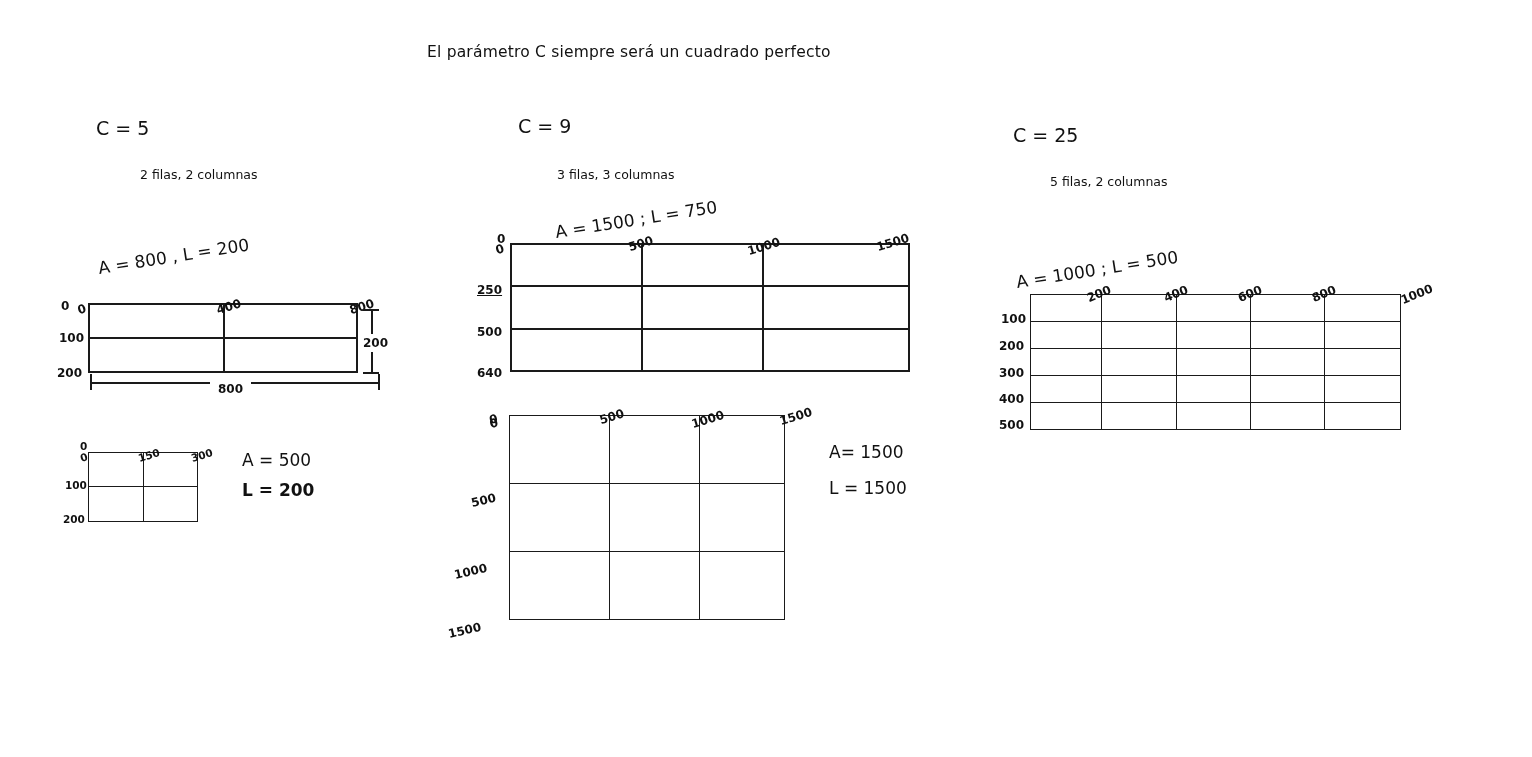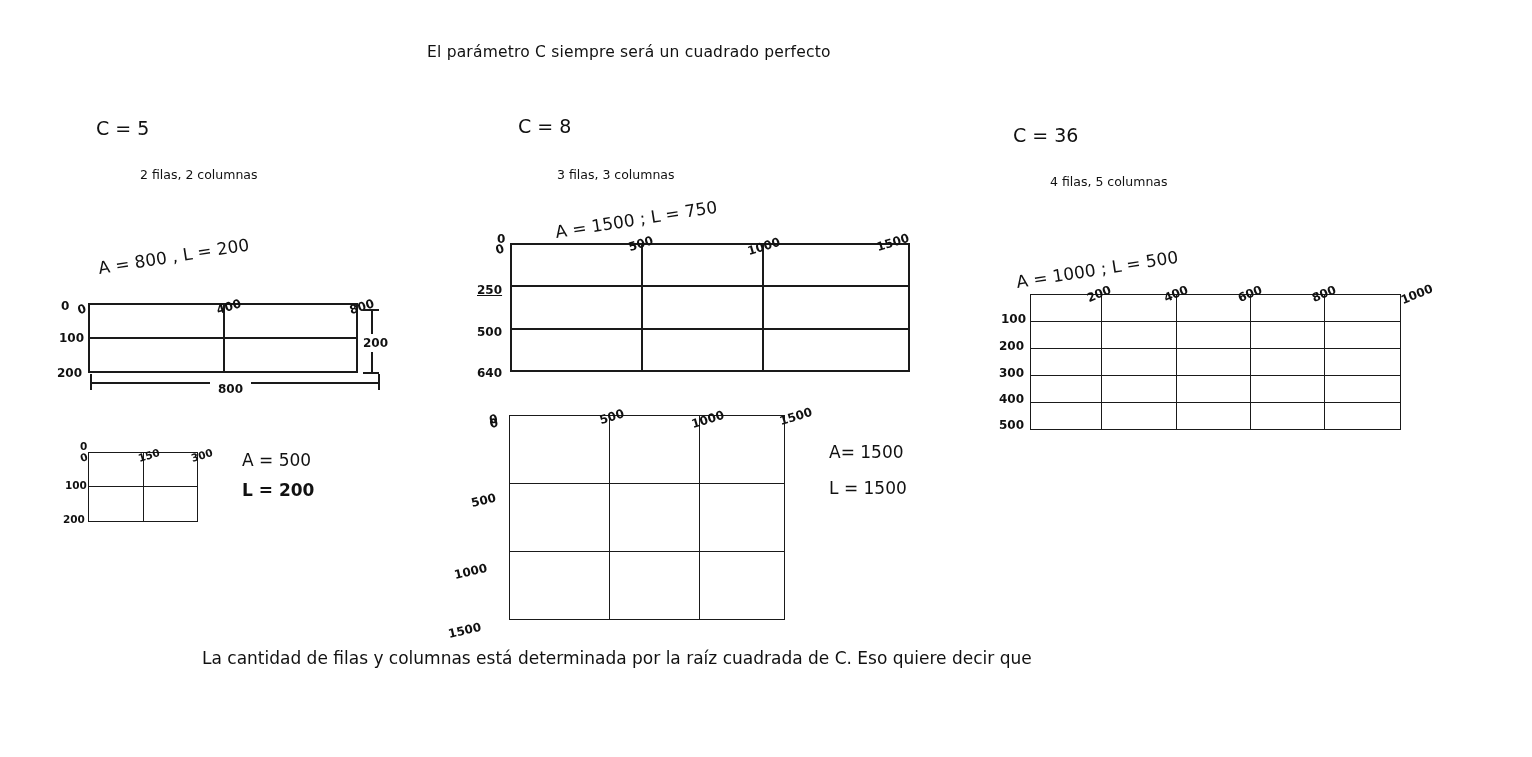--- a/index.html
+++ b/index.html
@@ -111,21 +111,21 @@
   <div class="abs tick-sm rot-a" style="left:82px; top:452px;">0</div>
   <div class="abs tick-sm rot-a" style="left:140px; top:452px;">150</div>
   <div class="abs tick-sm rot-a" style="left:193px; top:452px;">300</div>
   <div class="abs tick-sm" style="left:80px; top:440px;">0</div>
   <div class="abs tick-sm" style="left:65px; top:479px;">100</div>
   <div class="abs tick-sm" style="left:63px; top:513px;">200</div>
 
   <div class="abs big" style="left:242px; top:450px;">A = 500</div>
   <div class="abs big" style="left:242px; top:480px;font-weight:bold;">L = 200</div>
 
-  <div class="abs hdr" style="left:518px; top:115px;">C = 8</div>
+  <div class="abs hdr" style="left:518px; top:115px;">C = 9</div>
   <div class="abs sub" style="left:557px; top:167px;">3 filas, 3 columnas</div>
 
   <div class="abs big rot-d" style="left:557px; top:222px;">A = 1500 ;  L = 750</div>
 
   <div class="grid" style="left:510px; top:243px; width:400px; height:129px;">
     <div class="gline" style="left:0; top:0; width:100%; height:1.6px;"></div>
     <div class="gline" style="left:0; top:42px; width:100%; height:1.6px;"></div>
     <div class="gline" style="left:0; top:85px; width:100%; height:1.6px;"></div>
     <div class="gline" style="left:0; top:127.4px; width:100%; height:1.6px;"></div>
     <div class="gline" style="left:0; top:0; width:1.6px; height:100%;"></div>
@@ -157,22 +157,22 @@
   <div class="abs tick rot-a" style="left:694px; top:417px;">1000</div>
   <div class="abs tick rot-a" style="left:782px; top:414px;">1500</div>
   <div class="abs tick rot-b" style="left:491px; top:413px;">0</div>
   <div class="abs tick rot-b" style="left:473px; top:496px;">500</div>
   <div class="abs tick rot-b" style="left:456px; top:568px;">1000</div>
   <div class="abs tick rot-b" style="left:450px; top:627px;">1500</div>
 
   <div class="abs big" style="left:829px; top:442px;">A= 1500</div>
   <div class="abs big" style="left:829px; top:478px;">L = 1500</div>
 
-  <div class="abs hdr" style="left:1013px; top:124px;">C = 36</div>
-  <div class="abs sub" style="left:1050px; top:174px;">4 filas, 5 columnas</div>
+  <div class="abs hdr" style="left:1013px; top:124px;">C = 25</div>
+  <div class="abs sub" style="left:1050px; top:174px;">5 filas, 2 columnas</div>
 
   <div class="abs big rot-d" style="left:1018px; top:272px;">A = 1000 ;  L = 500</div>
 
   <div class="grid" style="left:1030px; top:294px; width:371px; height:136px;">
     <div class="gline" style="left:0; top:0; width:100%; height:1.4px;"></div>
     <div class="gline" style="left:0; top:27px; width:100%; height:1.4px;"></div>
     <div class="gline" style="left:0; top:54px; width:100%; height:1.4px;"></div>
     <div class="gline" style="left:0; top:81px; width:100%; height:1.4px;"></div>
     <div class="gline" style="left:0; top:108px; width:100%; height:1.4px;"></div>
     <div class="gline" style="left:0; top:134.6px; width:100%; height:1.4px;"></div>
@@ -187,15 +187,14 @@
   <div class="abs tick rot-c" style="left:1167px; top:291px;">400</div>
   <div class="abs tick rot-c" style="left:1241px; top:291px;">600</div>
   <div class="abs tick rot-c" style="left:1315px; top:291px;">800</div>
   <div class="abs tick rot-c" style="left:1404px; top:293px;">1000</div>
   <div class="abs tick" style="left:1001px; top:312px;">100</div>
   <div class="abs tick" style="left:999px; top:339px;">200</div>
   <div class="abs tick" style="left:999px; top:366px;">300</div>
   <div class="abs tick" style="left:999px; top:392px;">400</div>
   <div class="abs tick" style="left:999px; top:418px;">500</div>
 
-  <div class="abs foot" style="left:202px; top:648px;">La cantidad de filas y columnas está determinada por la raíz cuadrada de C. Eso quiere decir que</div>
 
 </div>
 
 </body></html>

